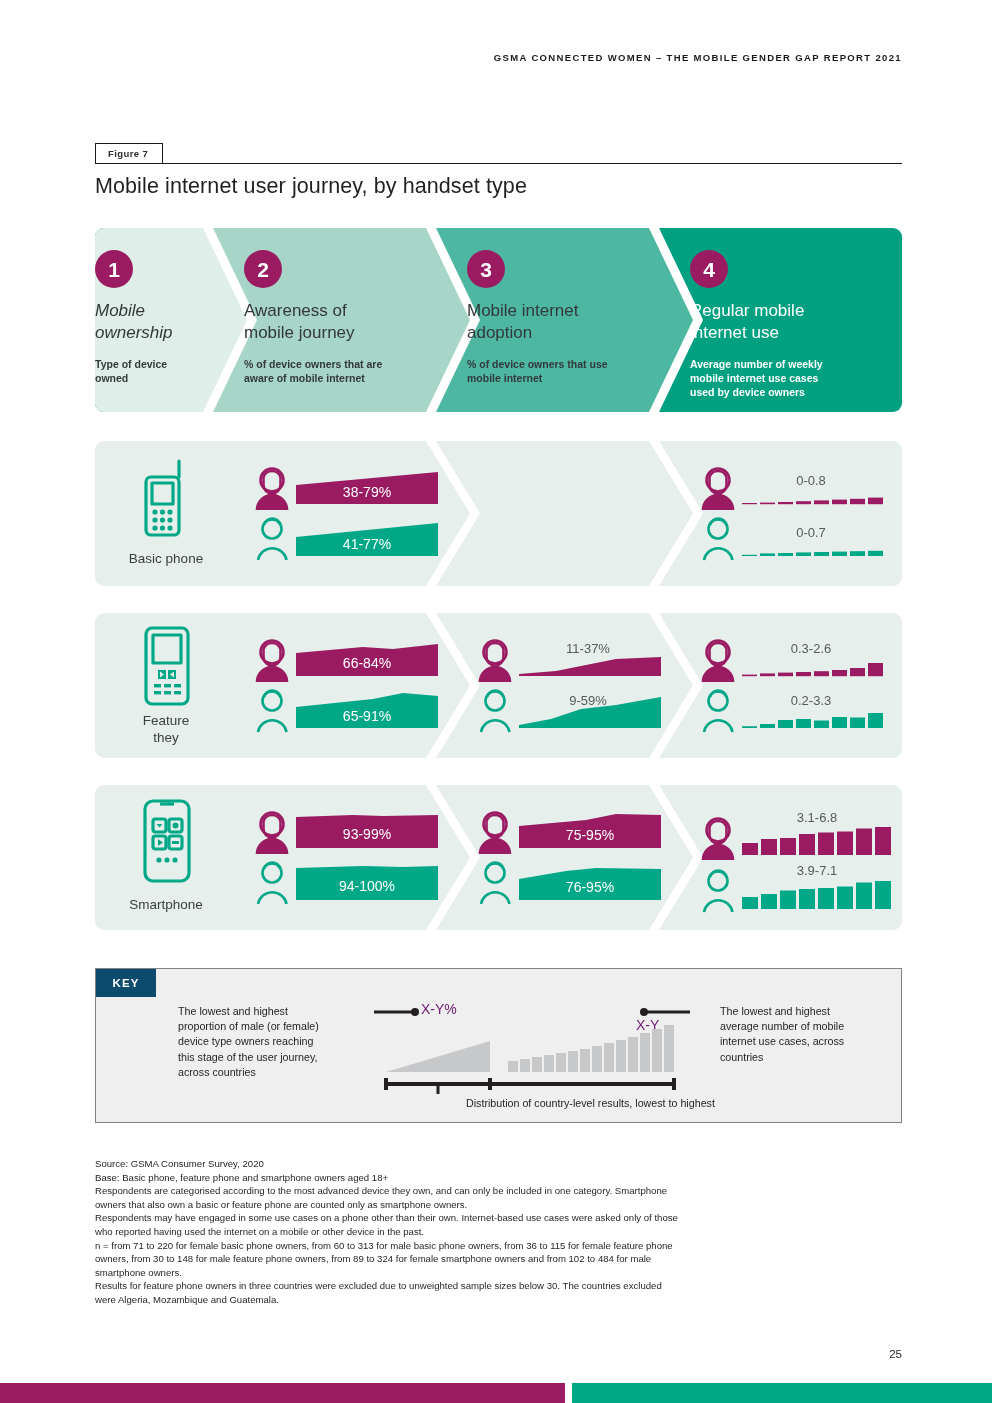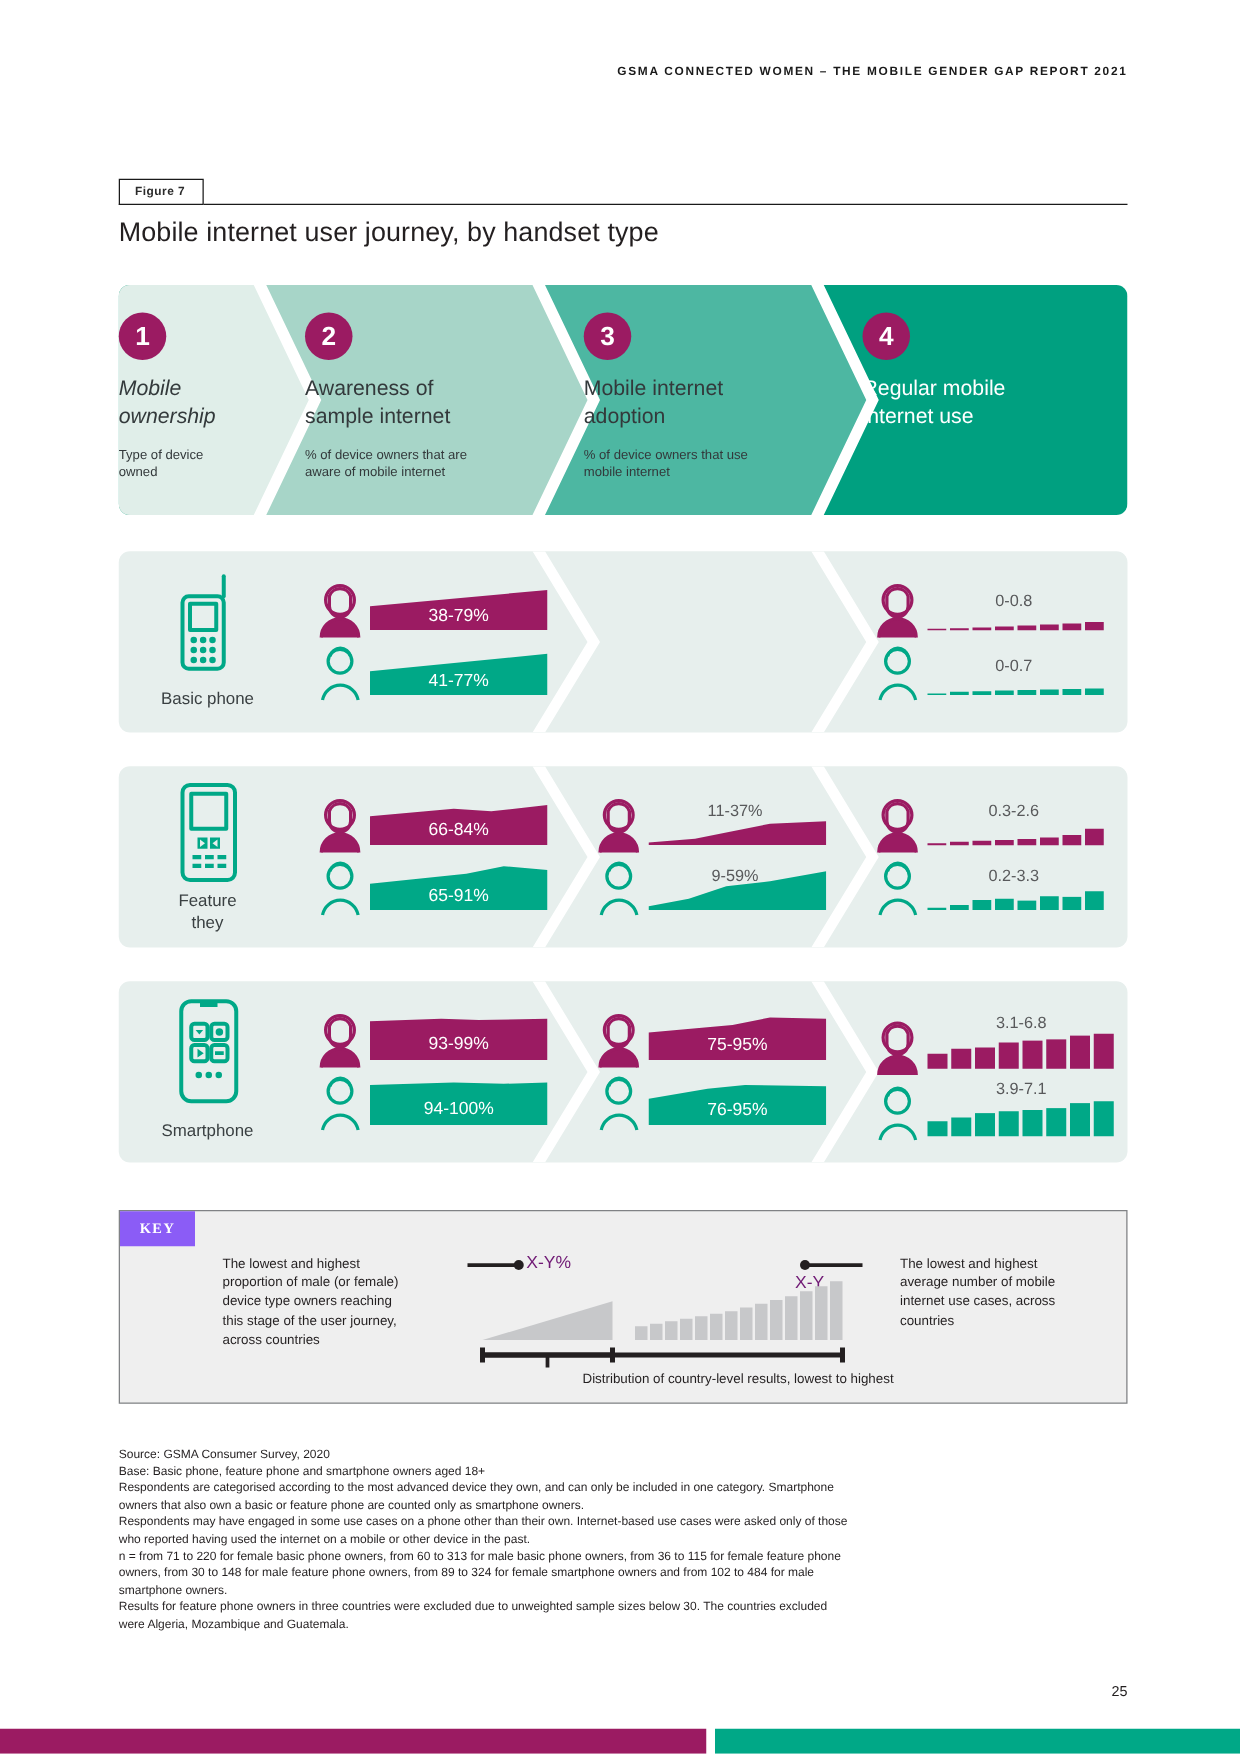--- a/index.html
+++ b/index.html
@@ -27,41 +27,41 @@
   
   .steps{position:absolute;left:95px;top:228px;width:807px;height:184px;}
   .step{position:absolute;top:0;height:184px;box-sizing:border-box;}
   .step .inner{position:relative;height:100%;padding:22px 0 0 0;}
   .badge{
     width:38px;height:38px;border-radius:50%;background:#9B1B62;color:#fff;
     font-size:21px;font-weight:bold;display:flex;align-items:center;justify-content:center;
     line-height:1;
   }
   .step-title{font-size:17px;line-height:1.28;margin-top:12px;font-weight:400;}
-  .step-sub{font-size:10.5px;line-height:1.38;margin-top:13px;font-weight:400;}
+  .step-sub{font-size:10.5px;line-height:1.38;margin-top:13px;font-weight:700;}
   .dark-text{color:#33393b;}
   .light-text{color:#ffffff;}
 
   
   .row{position:absolute;left:95px;width:807px;height:145px;}
   .row-bg{position:absolute;inset:0;background:#E7EFED;border-radius:9px;overflow:hidden;}
   .dev-label{
     position:absolute;left:0;width:126px;text-align:center;font-size:13.5px;
     color:#3a4042;line-height:1.25;
   }
   .dev-icon{position:absolute;display:flex;align-items:center;justify-content:center;}
 
   .cell{position:absolute;}
 
   
   .keybox{position:absolute;left:95px;top:968px;width:807px;height:155px;
           background:#EFEFEF;border:1px solid #808285;box-sizing:border-box;}
-  .key-tab{position:absolute;left:0;top:0;width:60px;height:28px;background:#8b5cf6;
+  .key-tab{position:absolute;left:0;top:0;width:60px;height:28px;background:#0c4a6e;
            color:#ffffff;font-size:11.5px;font-weight:bold;letter-spacing:1.2px;
-           display:flex;align-items:center;justify-content:center;font-family:Liberation Serif, serif;}
+           display:flex;align-items:center;justify-content:center;}
   .key-text{position:absolute;font-size:10.7px;line-height:1.42;color:#231f20;}
   .key-xy{position:absolute;font-size:14px;color:#701a75;}
   .key-caption{position:absolute;font-size:10.7px;color:#231f20;}
 
   
   .notes{position:absolute;left:95px;top:1157px;width:800px;font-size:9.6px;
          line-height:1.42;color:#231f20;}
   .notes div{white-space:pre-wrap;}
 
   .pageno{position:absolute;right:90px;top:1348px;font-size:11.5px;color:#231f20;}
@@ -105,41 +105,44 @@
 ownership</div>
       <div class="step-sub dark-text" style="white-space:pre-line;">Type of device
 owned</div>
     </div>
   </div>
 
   <div class="step" style="left:149px;width:215px;">
     <div class="inner">
       <div class="badge">2</div>
       <div class="step-title dark-text" style="white-space:pre-line;">Awareness of
-sample internet</div>
+mobile journey</div>
       <div class="step-sub dark-text" style="white-space:pre-line;">% of device owners that are
 aware of mobile internet</div>
     </div>
   </div>
 
   <div class="step" style="left:372px;width:215px;">
     <div class="inner">
       <div class="badge">3</div>
       <div class="step-title dark-text" style="white-space:pre-line;">Mobile internet
 adoption</div>
       <div class="step-sub dark-text" style="white-space:pre-line;">% of device owners that use
 mobile internet</div>
     </div>
   </div>
 
   <div class="step" style="left:595px;width:210px;">
     <div class="inner">
       <div class="badge">4</div>
       <div class="step-title light-text" style="white-space:pre-line;">Regular mobile
 internet use</div>
+      <div class="step-sub light-text" style="white-space:pre-line;">Average number of weekly
+mobile internet use cases
+used by device owners</div>
     </div>
   </div>
 </div>
 
 <div class="row" style="top:441px;">
   <div class="row-bg">
     <svg width="807" height="145" viewBox="0 0 807 145">
       <path d="M331,0 L341,0 L385,72.5 L341,145 L331,145 L375,72.5 Z" fill="#ffffff"></path>
       <path d="M554,0 L564,0 L608,72.5 L564,145 L554,145 L598,72.5 Z" fill="#ffffff"></path>
     </svg>

